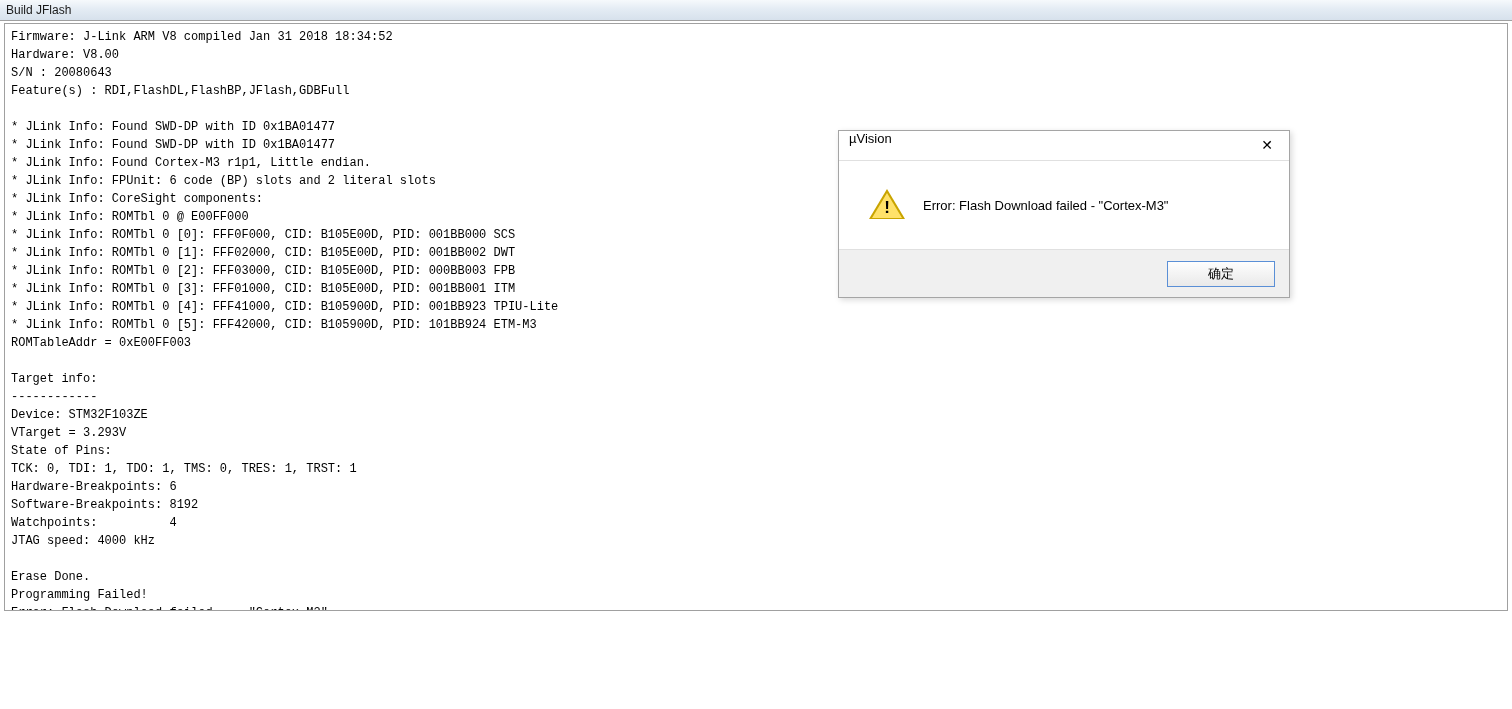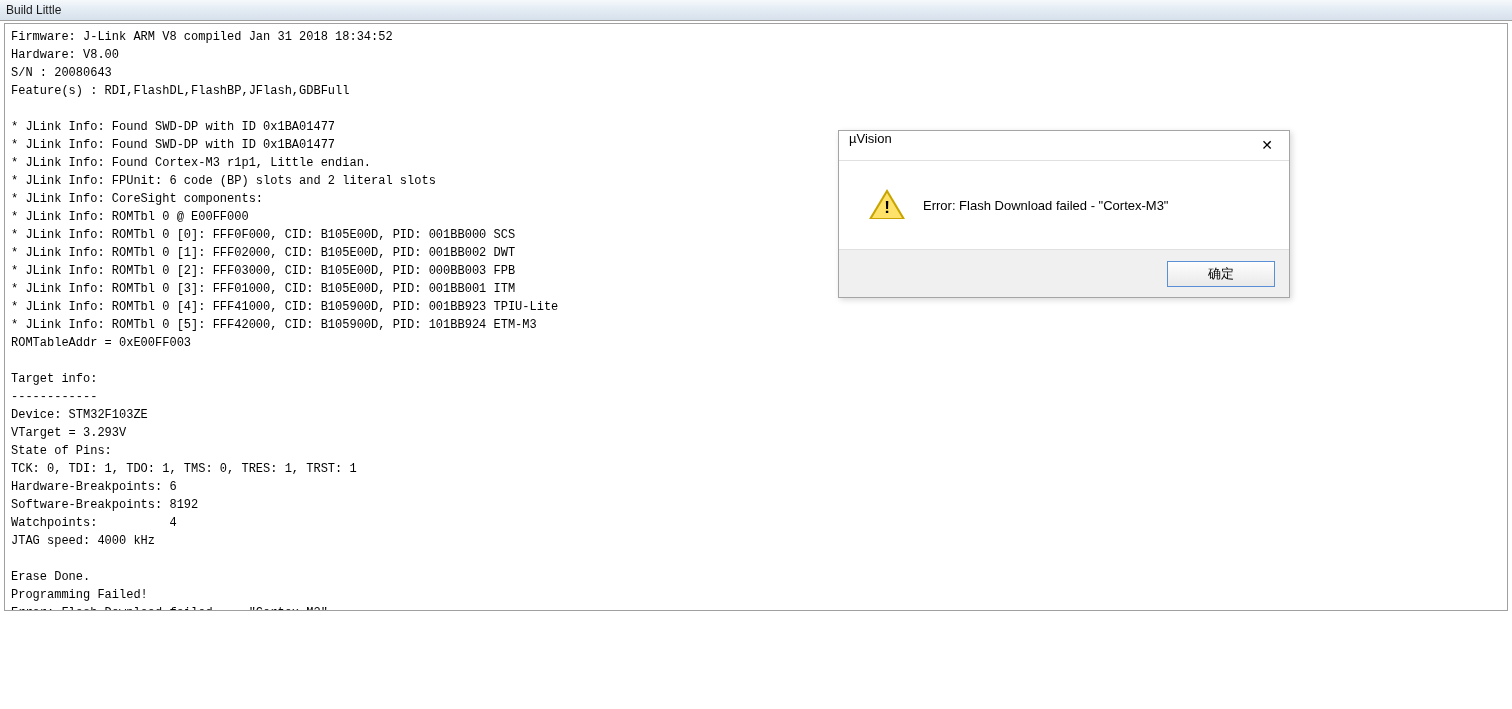--- a/index.html
+++ b/index.html
@@ -127,21 +127,21 @@
       cursor: pointer;
       outline: 1px solid #5a8fd6;
       outline-offset: -1px;
       text-align: center;
     }
   </style>
 </head>
 <body>
 
 <div class="panel-header">
-  <span>Build Little</span>
+  <span>Build JFlash</span>
 </div>
 
 <div id="output" class="output-area">Firmware: J-Link ARM V8 compiled Jan 31 2018 18:34:52
 Hardware: V8.00
 S/N : 20080643
 Feature(s) : RDI,FlashDL,FlashBP,JFlash,GDBFull
 
 * JLink Info: Found SWD-DP with ID 0x1BA01477
 * JLink Info: Found SWD-DP with ID 0x1BA01477
 * JLink Info: Found Cortex-M3 r1p1, Little endian.

